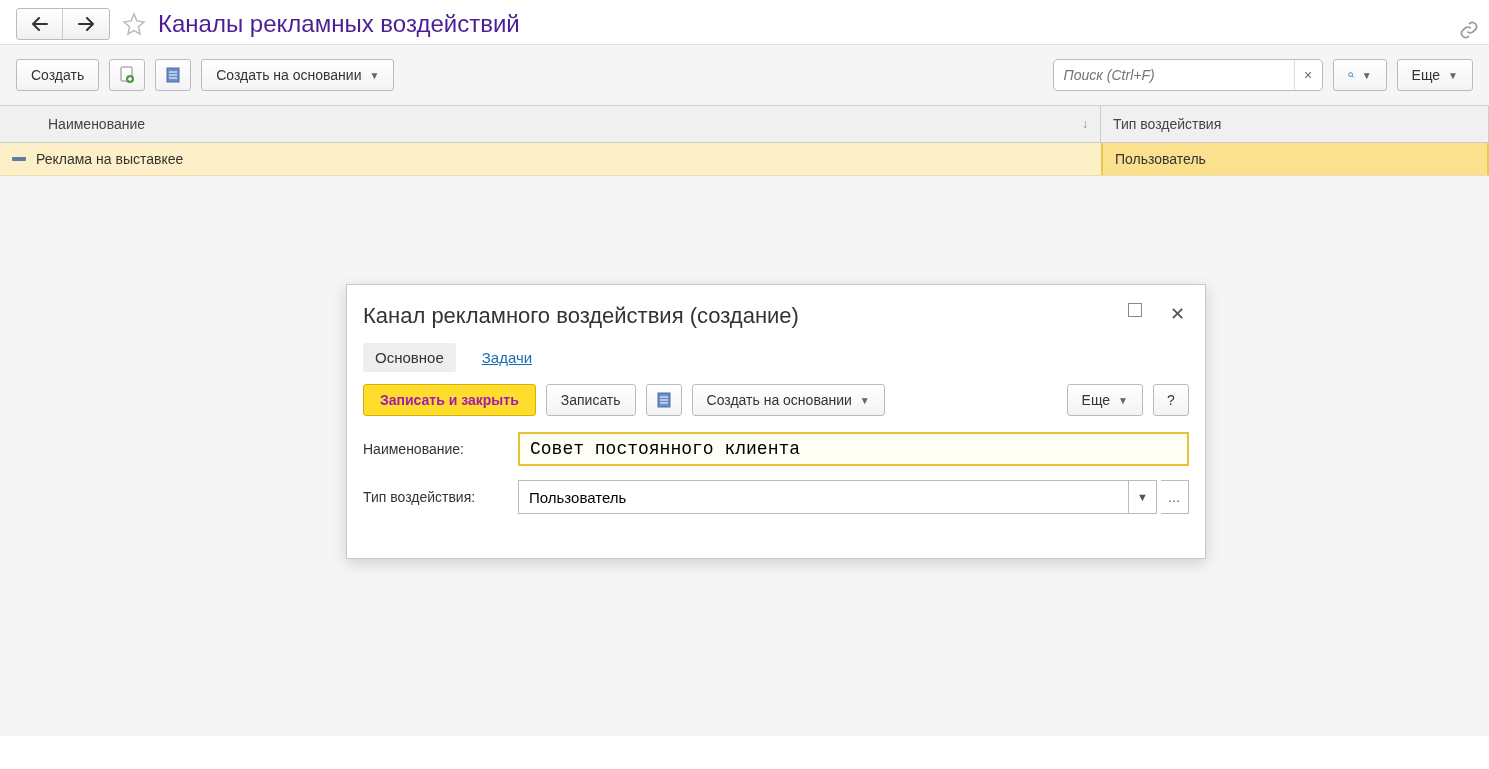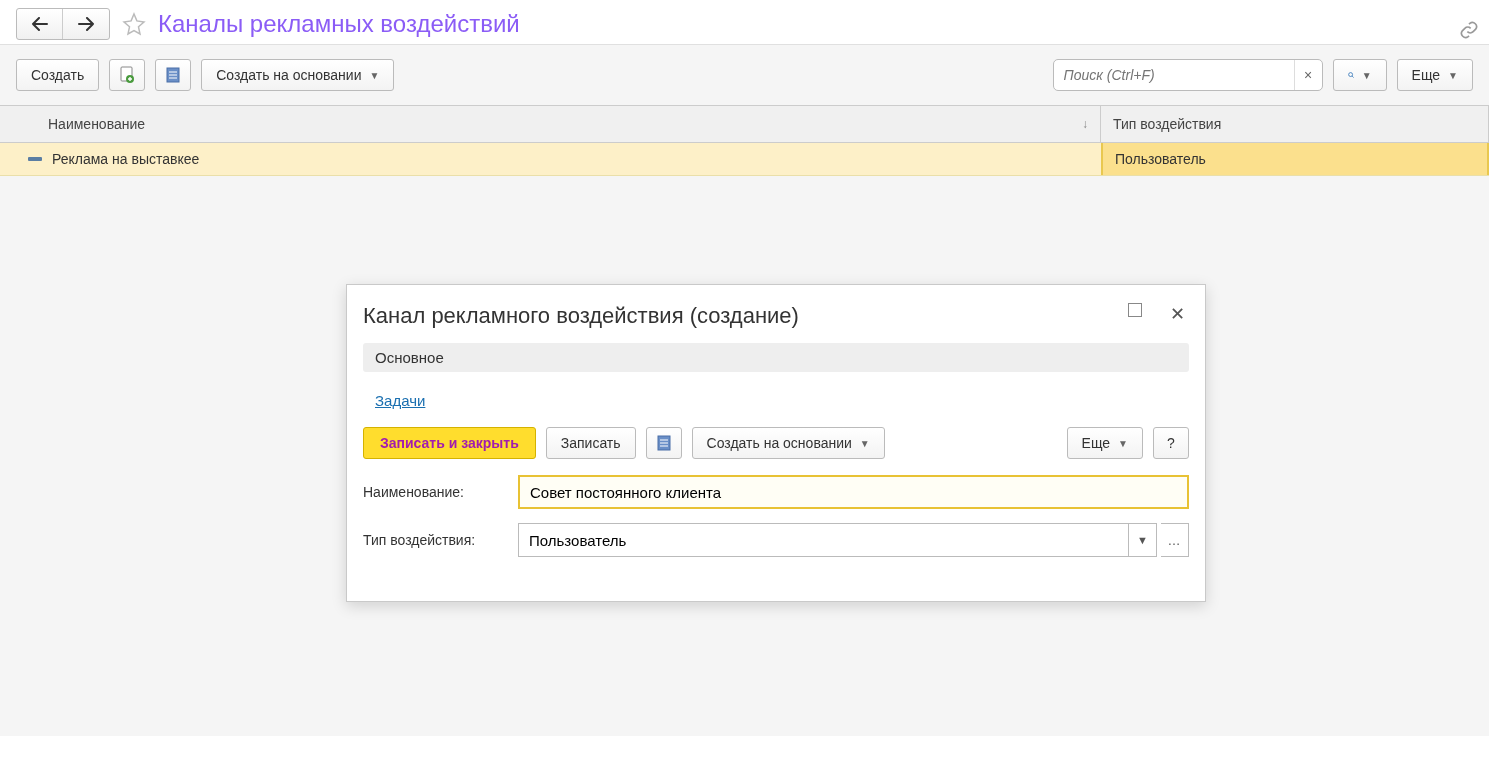--- a/index.html
+++ b/index.html
@@ -36,21 +36,21 @@
 }
 .nav-btn:first-child { border-right: 1px solid #ccc; }
 .star-icon {
   width: 24px;
   height: 24px;
   margin-right: 12px;
   color: #bbb;
 }
 .page-title {
   font-size: 24px;
-  color: #8b5cf6;
+  color: #4c1d95;
   font-weight: normal;
 }
 .link-icon-top {
   position: absolute;
   right: 10px;
   top: 20px;
   color: #999;
 }
 .toolbar-area {
   background: #f5f5f5;
@@ -142,21 +142,20 @@
 .grid-row {
   display: flex;
   background: #fdf0c8;
   border-bottom: 1px solid #eadfa9;
 }
 .grid-row .cell {
   padding: 8px 12px;
   display: flex;
   align-items: center;
   gap: 10px;
-  margin-left: 16px;
 }
 .cell-name { flex: 1; }
 .cell-type {
   width: 388px;
   background: #fbe08d;
   border-left: 2px solid #e9c84f;
   border-right: 2px solid #e9c84f;
 }
 .row-icon {
   width: 14px;
@@ -199,21 +198,20 @@
 .dialog-close {
   font-size: 18px;
   color: #555;
   cursor: pointer;
   padding: 0 4px;
 }
 .tabs {
   display: flex;
   gap: 14px;
   margin-bottom: 12px;
-  flex-direction: column;
 }
 .tab {
   padding: 6px 12px;
   font-size: 15px;
   cursor: pointer;
 }
 .tab.active {
   background: #eee;
   border-radius: 3px;
   color: #333;
@@ -242,23 +240,24 @@
 }
 .form-label {
   width: 155px;
   color: #333;
 }
 .text-input {
   border: 2px solid #e8c234;
   background: #fffef5;
   height: 34px;
   padding: 0 10px;
-  font-size: 15px;
+  font-size: 18px;
   outline: none;
   flex: 1;
+  font-family: Liberation Mono, monospace;
 }
 .select-wrap {
   display: flex;
   flex: 1;
 }
 .select-input {
   border: 1px solid #bbb;
   height: 34px;
   padding: 0 10px;
   font-size: 15px;

